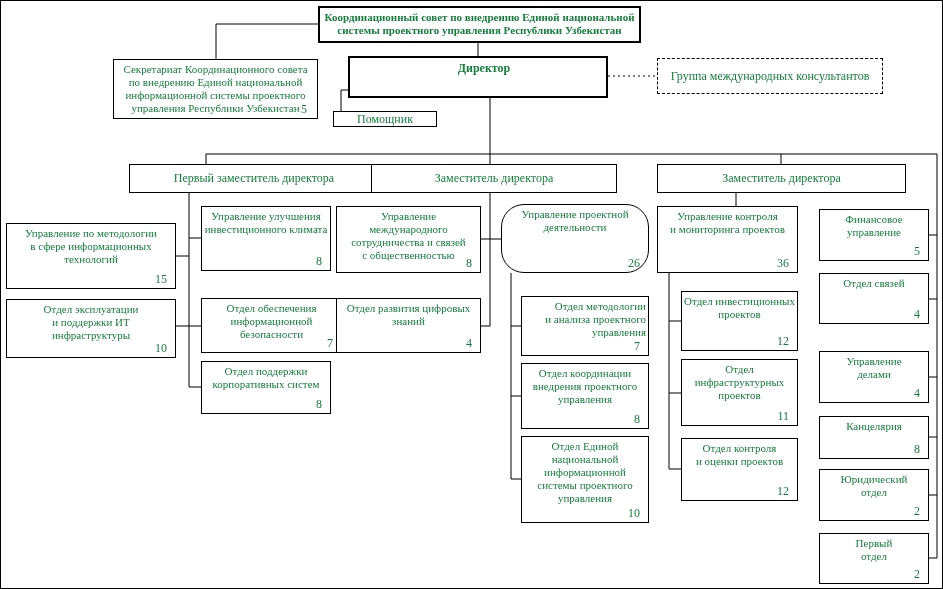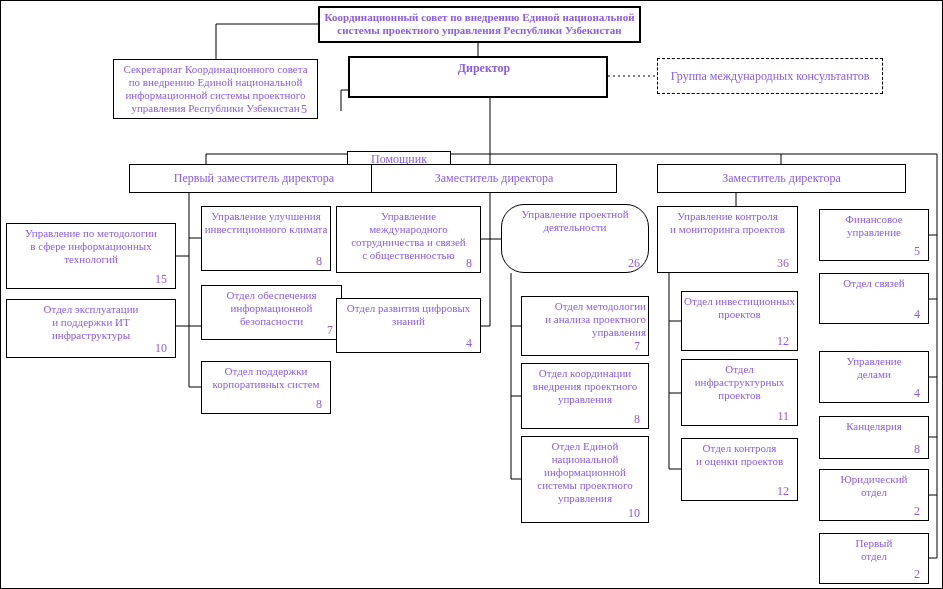--- a/index.html
+++ b/index.html
@@ -1,19 +1,19 @@
 <!DOCTYPE html>
 <html><head>
 <meta charset="utf-8">
 <style>
   html,body{margin:0;padding:0;background:#fff;}
   .canvas{
     position:relative;width:943px;height:589px;background:#fff;
     border:1px solid #000;box-sizing:border-box;
-    font-family:"Liberation Serif","DejaVu Serif",serif;color:#8b5cf6;overflow:hidden;text-decoration:underline;
+    font-family:"Liberation Serif","DejaVu Serif",serif;color:#15803d;overflow:hidden;text-decoration:underline;
   }
   .wires{position:absolute;left:0;top:0;z-index:0;}
   .node{
     position:absolute;border:1px solid #000;background:#fff;z-index:1;
     box-sizing:border-box;text-align:center;
   }
   .node .lbl{
     white-space:pre-line;font-size:11px;line-height:1.18;padding:3px 2px 0;
   }
   .node.vc{display:flex;align-items:center;justify-content:center;}
@@ -44,21 +44,21 @@
 по внедрению Единой национальной
 информационной системы проектного
 управления Республики Узбекистан</div>
     <span class="cnt" style="right:10px;">5</span>
   </div>
 
   <div class="node thick b f12" style="left:347px;top:55px;width:260px;height:42px;padding-left:12px;">
     <div class="lbl">Директор</div>
   </div>
 
-  <div class="node vc f12" style="left:346px;top:110px;width:104px;height:16px;margin-top:40px;">
+  <div class="node vc f12" style="left:332px;top:110px;width:104px;height:16px;">
     <div class="lbl">Помощник</div>
   </div>
 
   <div class="node dash vc f12" style="left:656px;top:57px;width:226px;height:36px;">
     <div class="lbl">Группа международных консультантов</div>
   </div>
 
   <div class="node vc f12" style="left:80px;top:163px;width:250px;height:29px;margin-left:48px;">
     <div class="lbl">Первый заместитель директора</div>
   </div>
@@ -84,21 +84,21 @@
 инфраструктуры</div>
     <span class="cnt">10</span>
   </div>
 
   <div class="node" style="left:200px;top:205px;width:130px;height:65px;">
     <div class="lbl">Управление улучшения
 инвестиционного климата</div>
     <span class="cnt">8</span>
   </div>
 
-  <div class="node" style="left:200px;top:284px;width:141px;height:55px;">
+  <div class="node" style="left:200px;top:297px;width:141px;height:55px;">
     <div class="lbl">Отдел обеспечения
 информационной
 безопасности</div>
     <span class="cnt">7</span>
   </div>
 
   <div class="node" style="left:200px;top:360px;width:130px;height:53px;">
     <div class="lbl">Отдел поддержки
 корпоративных систем</div>
     <span class="cnt">8</span>

